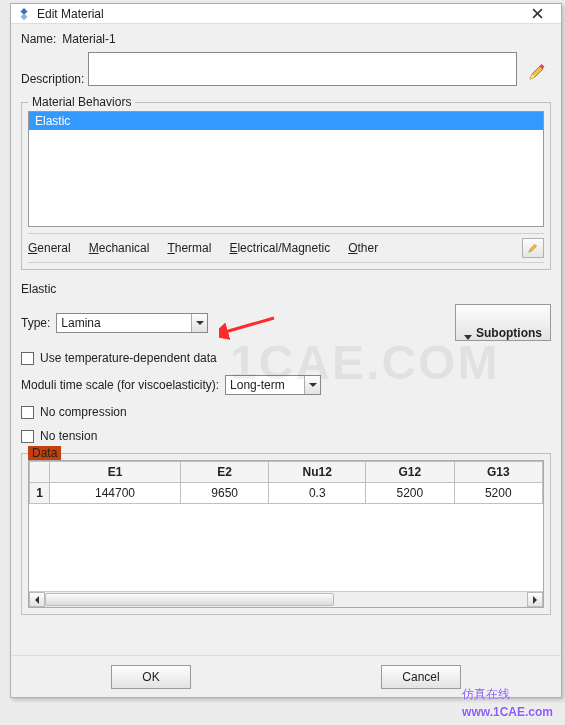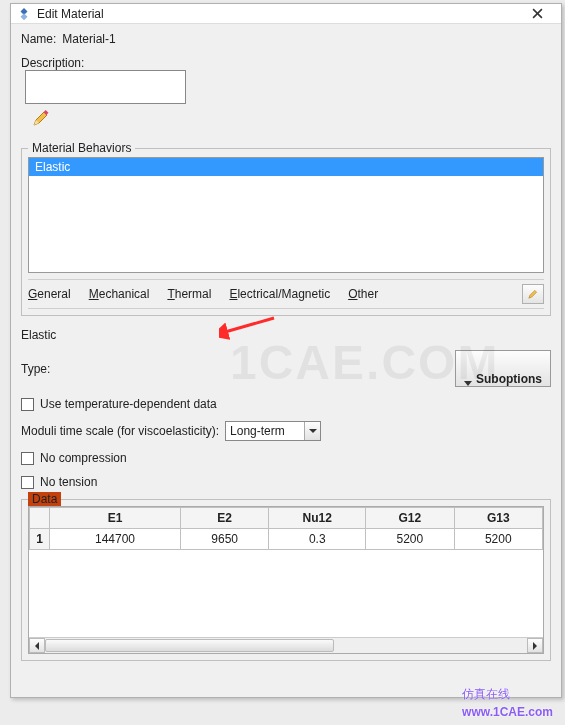--- a/index.html
+++ b/index.html
@@ -5,21 +5,21 @@
   * { box-sizing: border-box; font-family: Tahoma, Arial, sans-serif; font-size: 12px; color: #222; }
   body { margin: 0; background: #ececec; width: 565px; height: 725px; position: relative; overflow: hidden; }
   .window { position: absolute; left: 10px; top: 3px; width: 552px; height: 695px; background: #f0f0f0; border: 1px solid #b0b0b0; box-shadow: 2px 2px 4px rgba(0,0,0,0.2); }
   .titlebar { height: 20px; background: #fff; border-bottom: 1px solid #ddd; display: flex; align-items: center; padding: 0 6px; }
   .titlebar .app-icon { width: 14px; height: 14px; margin-right: 6px; }
   .titlebar .title { flex: 1; font-size: 12px; }
   .titlebar .close { width: 36px; height: 22px; display: flex; align-items: center; justify-content: center; cursor: default; }
   .content { padding: 8px 10px 0 10px; }
   .row { display: flex; align-items: center; margin-bottom: 6px; }
   .row .lab { margin-right: 6px; }
-  .desc { display: flex; align-items: flex-start; margin-bottom: 16px; flex-direction: column; }
+  .desc { display: flex; align-items: flex-end; margin-bottom: 16px; }
   .desc textarea { flex: 1; height: 34px; border: 1px solid #888; background: #fff; resize: none; margin-left: 4px; }
   .pencil { width: 28px; height: 28px; display: flex; align-items: center; justify-content: center; margin-left: 6px; }
   .groupbox { border: 1px solid #bfbfbf; margin: 8px 0 6px 0; padding: 8px 6px 6px 6px; position: relative; background: #f0f0f0; }
   .groupbox .legend { position: absolute; top: -8px; left: 6px; background: #f0f0f0; padding: 0 4px; font-size: 12px; }
   .behaviors-list { border: 1px solid #999; background: #fff; height: 116px; overflow: auto; }
   .behaviors-list .item { padding: 2px 6px; }
   .behaviors-list .item.selected { background: #3399ff; color: #fff; }
   .menubar { margin-top: 6px; display: flex; align-items: center; border-top: 1px solid #cfcfcf; border-bottom: 1px solid #cfcfcf; padding: 4px 0; }
   .menubar .mitem { margin-right: 18px; cursor: default; }
   .menubar .u { text-decoration: underline; }
@@ -121,20 +121,26 @@
             <path d="M3 17 L5 12 L13 4 L16 7 L8 15 Z" fill="#f2c04a" stroke="#b07b1a"></path>
           </svg>
         </div>
       </div>
     </div>
 
     <div class="section-title">Elastic</div>
 
     <div class="type-row" style="position:relative">
       <span class="lab">Type:</span>
+      <div class="sel type-sel">
+        <span>Lamina</span>
+        <div class="arrow-btn">
+            <div class="arrow-down"></div>
+          </div>
+      </div>
       <div class="subopt">
         <div class="tri"></div>
         <span>Suboptions</span>
       </div>
     </div>
 
     <div class="check-row">
       <div class="check"></div>
       <span>Use temperature-dependent data</span>
     </div>
@@ -193,20 +199,28 @@
             </div>
           <div class="harr">
               <div class="tri-r-s"></div>
             </div>
         </div>
       </div>
     </div>
 
   </div>
 
+  <div class="footer">
+    <div class="btn">
+        <span>OK</span>
+      </div>
+    <div class="btn">
+        <span>Cancel</span>
+      </div>
+  </div>
 
 </div>
 
 <svg class="red-arrow" width="60" height="26">
   <defs>
       <marker id="ah" markerWidth="8" markerHeight="8" refX="1" refY="3" orient="auto">
         <path d="M0 0 L6 3 L0 6 Z" fill="#ff2a2a"></path>
       </marker>
     </defs>
   <line x1="55" y1="3" x2="6" y2="17" stroke="#ff2a2a" stroke-width="3" marker-end="url(#ah)"></line>

